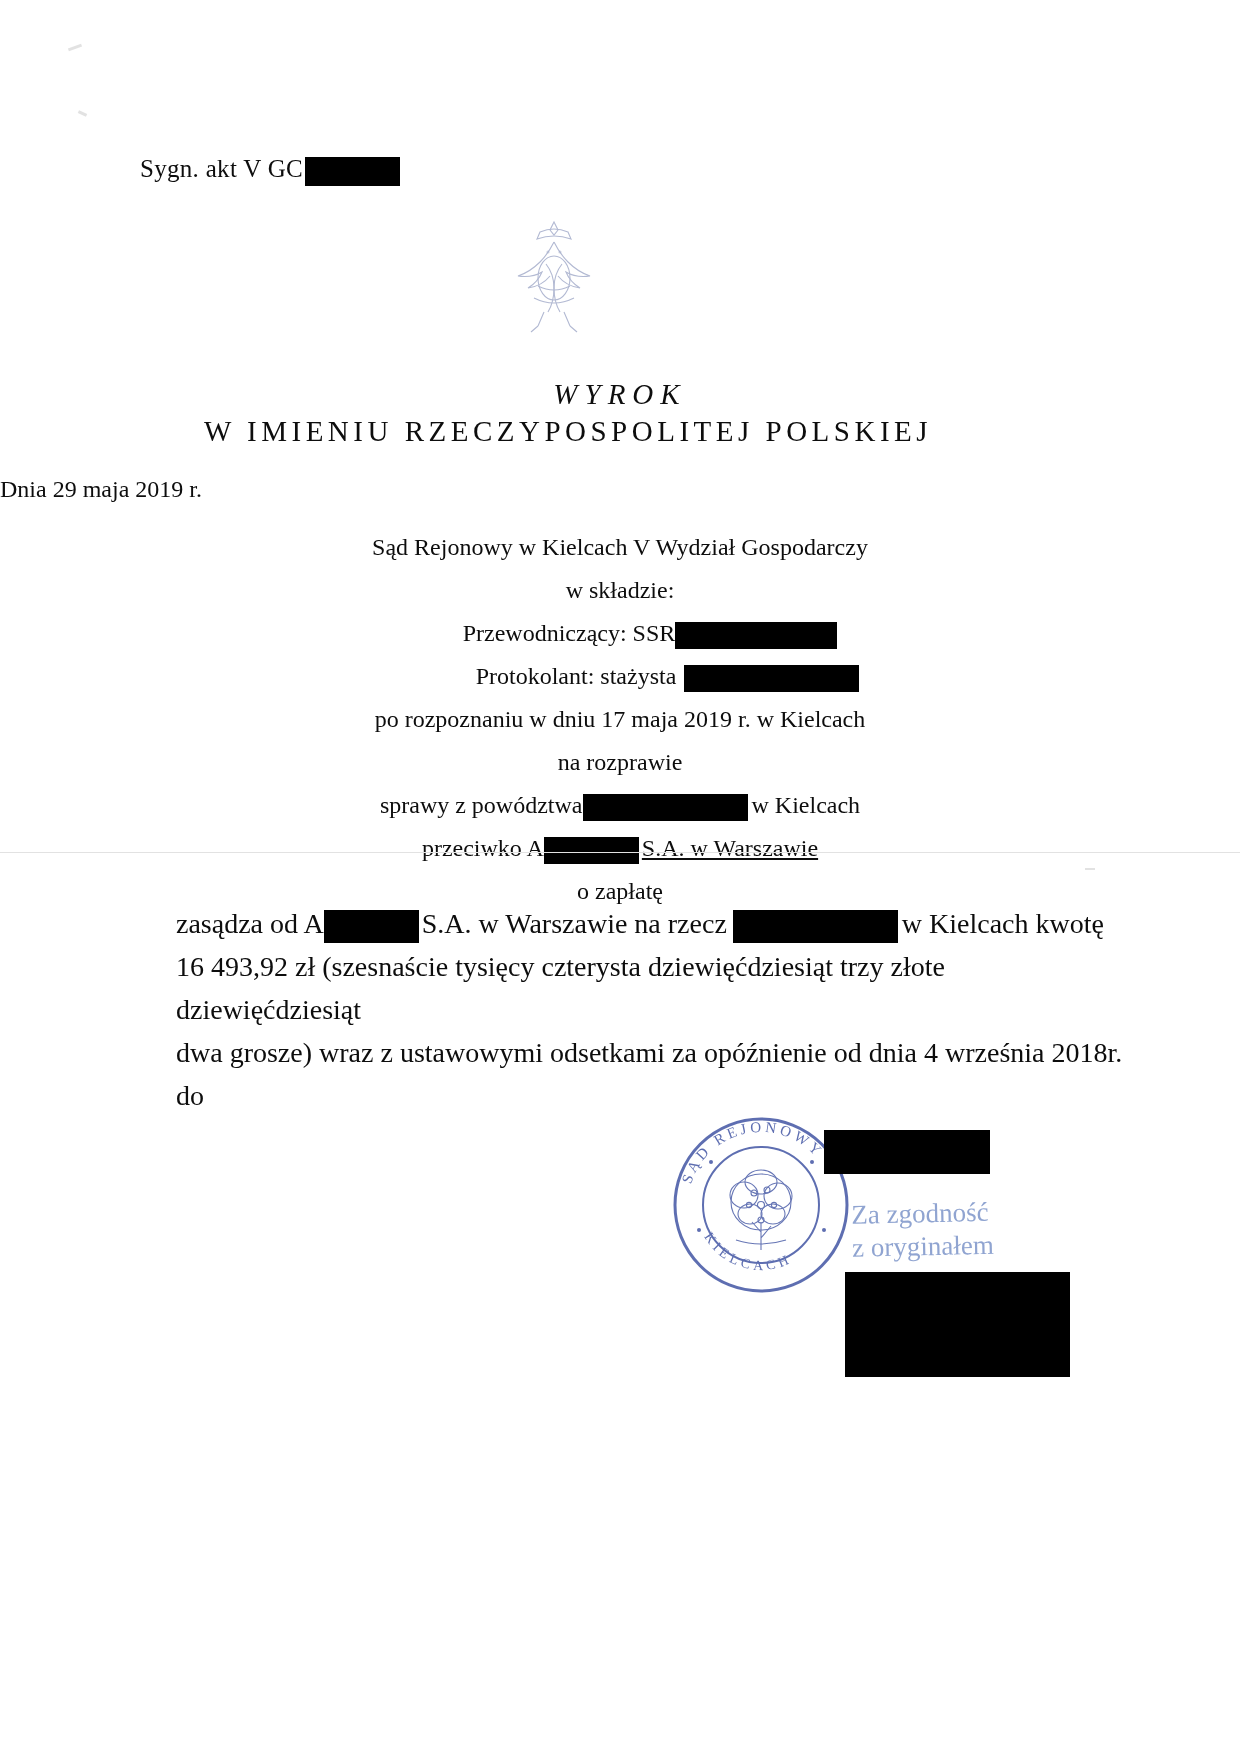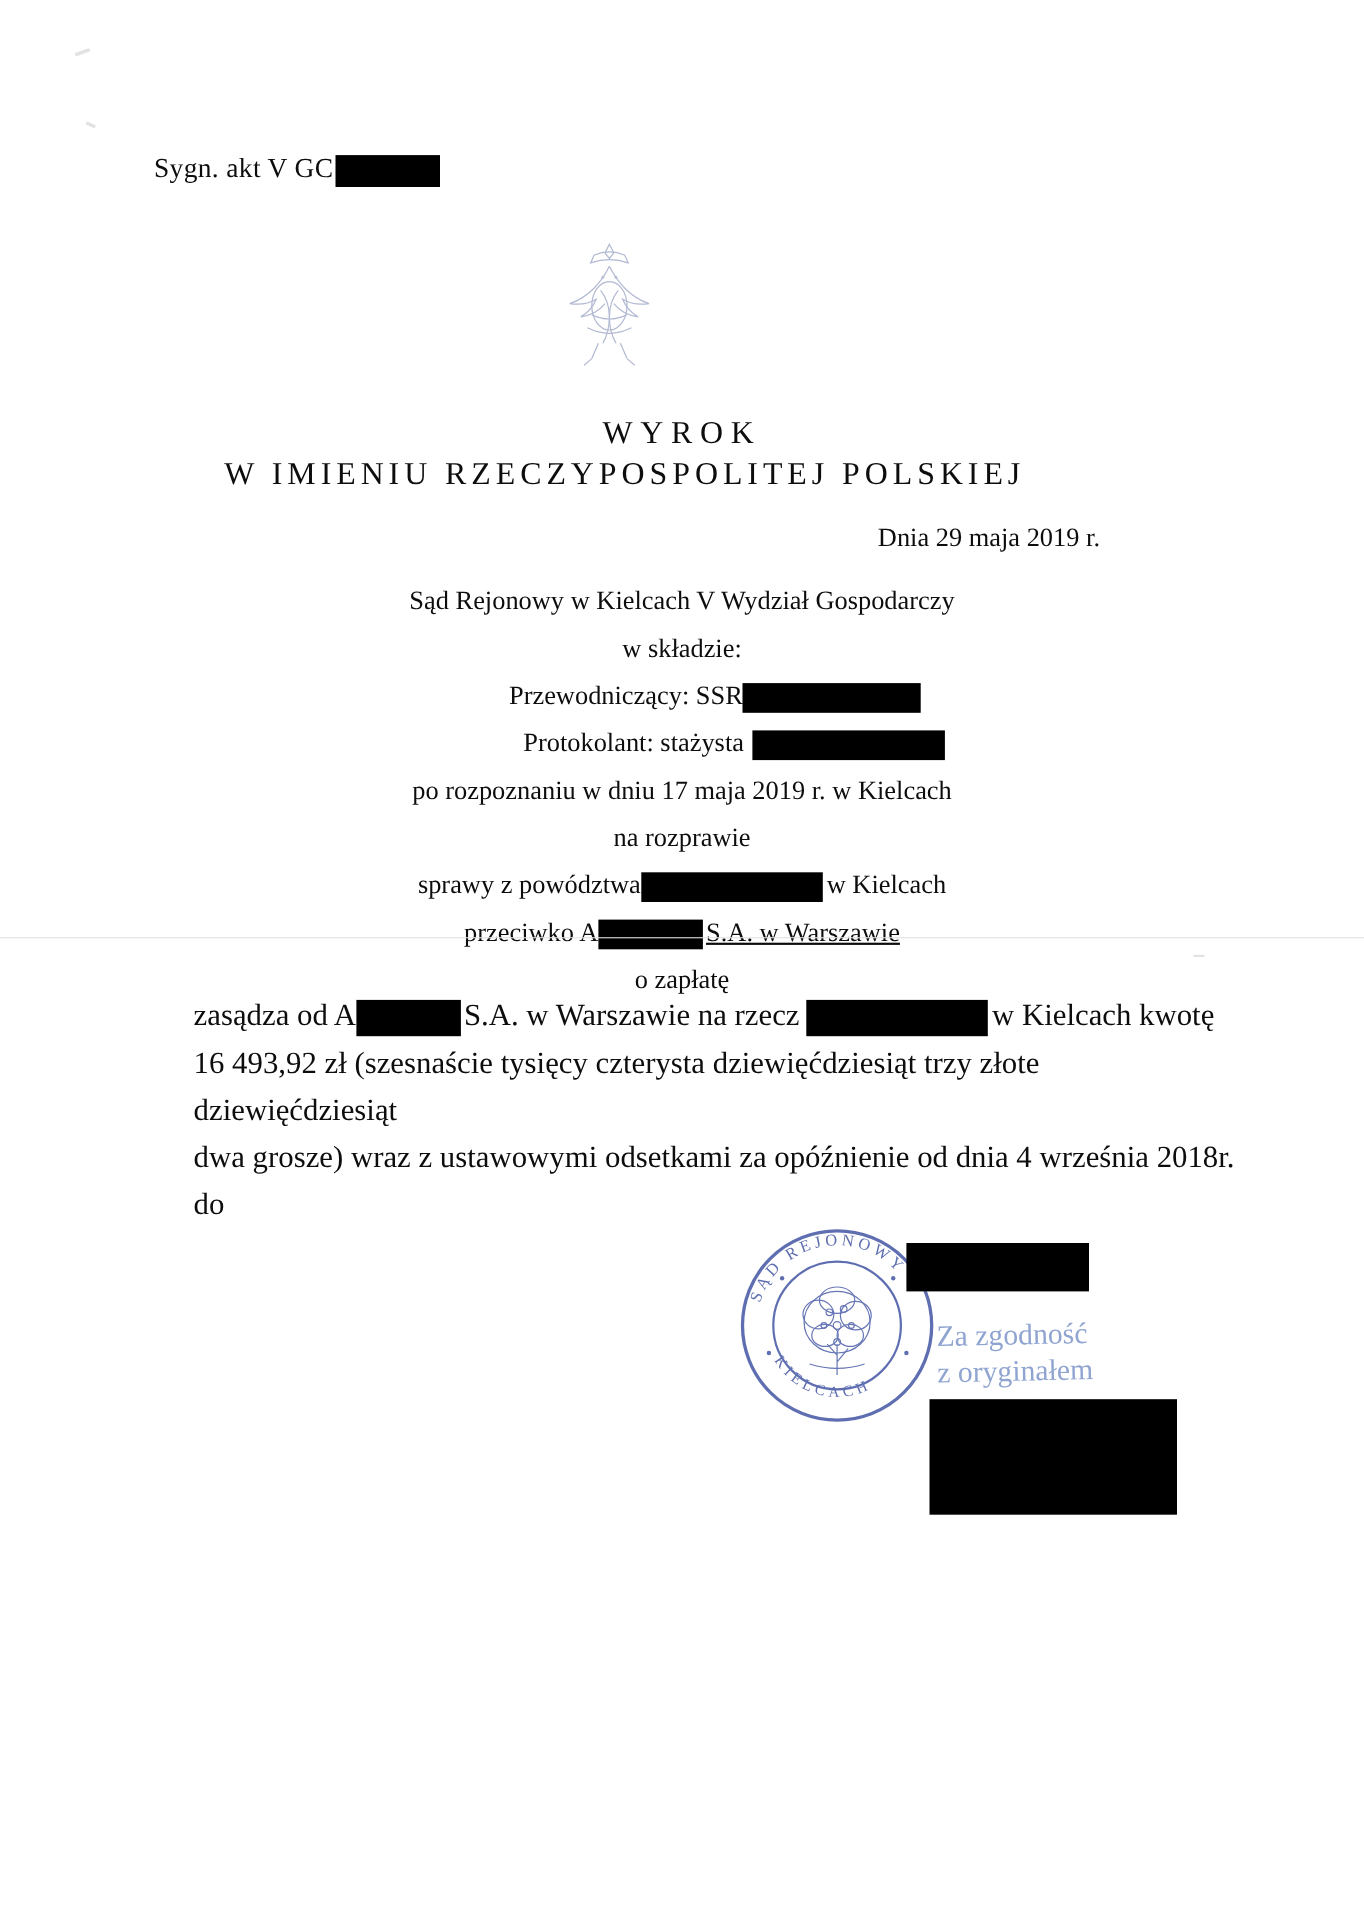--- a/index.html
+++ b/index.html
@@ -21,21 +21,21 @@
   
   .speck {
     position: absolute;
     background: #d8d8d8;
     opacity: .75;
   }
 
   .case-no {
     position: absolute;
     left: 140px;
-    top: 140px;
+    top: 155px;
     font-size: 25px;
     letter-spacing: .3px;
     white-space: nowrap;
   }
   .redact {
     display: inline-block;
     background: #000000;
     vertical-align: middle;
     height: 1em;
   }
@@ -52,37 +52,38 @@
   }
 
   .title-main {
     position: absolute;
     top: 378px;
     left: 0;
     width: 1240px;
     text-align: center;
     font-size: 29px;
     letter-spacing: 7px;
+    font-style: italic;
   }
   .title-sub {
     position: absolute;
     top: 415px;
     left: 0;
     width: 1136px;
     text-align: center;
     font-size: 29px;
     letter-spacing: 4.5px;
   }
 
   .date-line {
     position: absolute;
     top: 476px;
     left: 0;
     width: 1000px;
-    text-align: right;
+    text-align: left;
     font-size: 24px;
   }
 
   .body-block {
     position: absolute;
     left: 140px;
     top: 526px;
     width: 960px;
     font-size: 24px;
     line-height: 43px;

